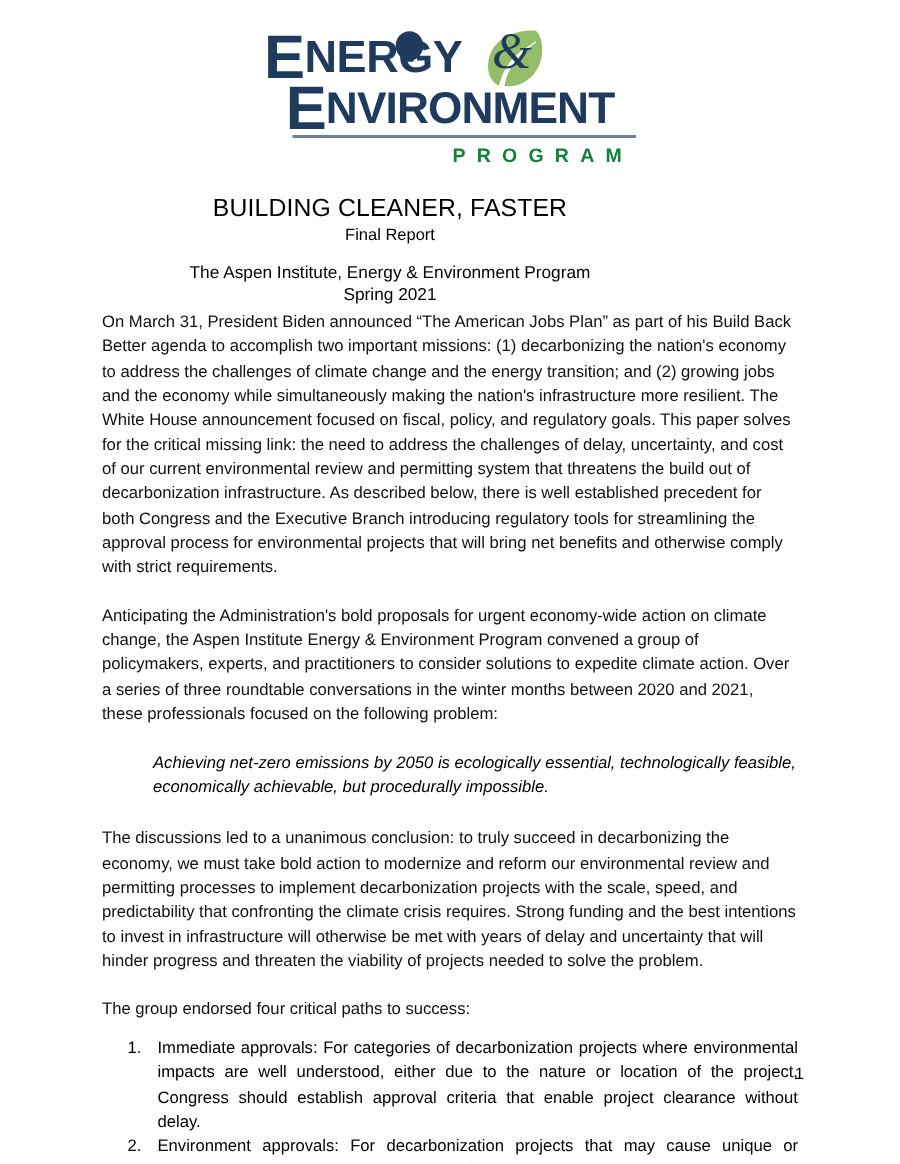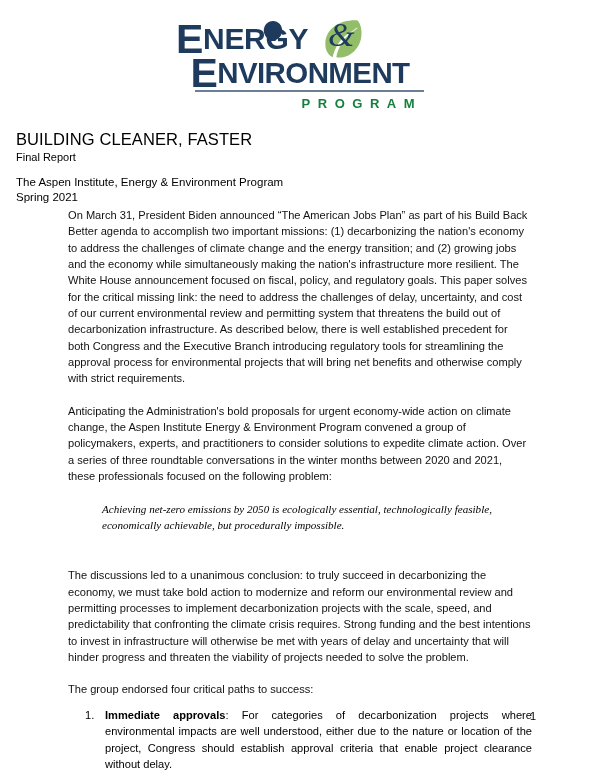--- a/index.html
+++ b/index.html
@@ -124,24 +124,24 @@
     letter-spacing: 7.5px;
     color: #15803d;
     text-align: right;
     margin-top: 4px;
     padding-right: 2px;
   }
 
   
   .title-block {
     position: absolute;
-    left: 16px;
+    left: 0;
     top: 130px;
     width: 520px;
-    text-align: left;
+    text-align: center;
   }
   .doc-title {
     font-size: 16.5px;
     letter-spacing: 0.1px;
     line-height: 19px;
     color: #000;
   }
   .doc-subtitle {
     font-size: 11px;
     line-height: 14px;
@@ -168,47 +168,46 @@
     font-size: 11.1px;
     line-height: 16.35px;
     margin: 0 0 16px 0;
     text-align: left;
     color: #111;
   }
   p.para.last {
     margin-bottom: 0;
   }
   .quote {
-    margin: 0 0 34px 34px;
+    margin: 0 0 18px 34px;
     font-style: italic;
     font-size: 11.1px;
     line-height: 16.4px;
     width: 430px;
-    font-family: Liberation Serif, serif;
   }
   ol.paths {
     margin: 9px 0 0 0;
     padding: 0;
     list-style: none;
   }
   ol.paths li {
     position: relative;
     padding-left: 37px;
     font-size: 11.1px;
     line-height: 16.4px;
     margin-bottom: 0px;
     text-align: justify;
   }
   ol.paths li .num {
     position: absolute;
     left: 17px;
     top: 0;
   }
   ol.paths li b {
-    font-weight: 700;
+    font-weight: 400;
   }
   .li-just { text-align: justify; }
 
   .page-number {
     position: absolute;
     right: 64px;
     top: 710px;
     font-size: 11px;
     color: #000;
   }

